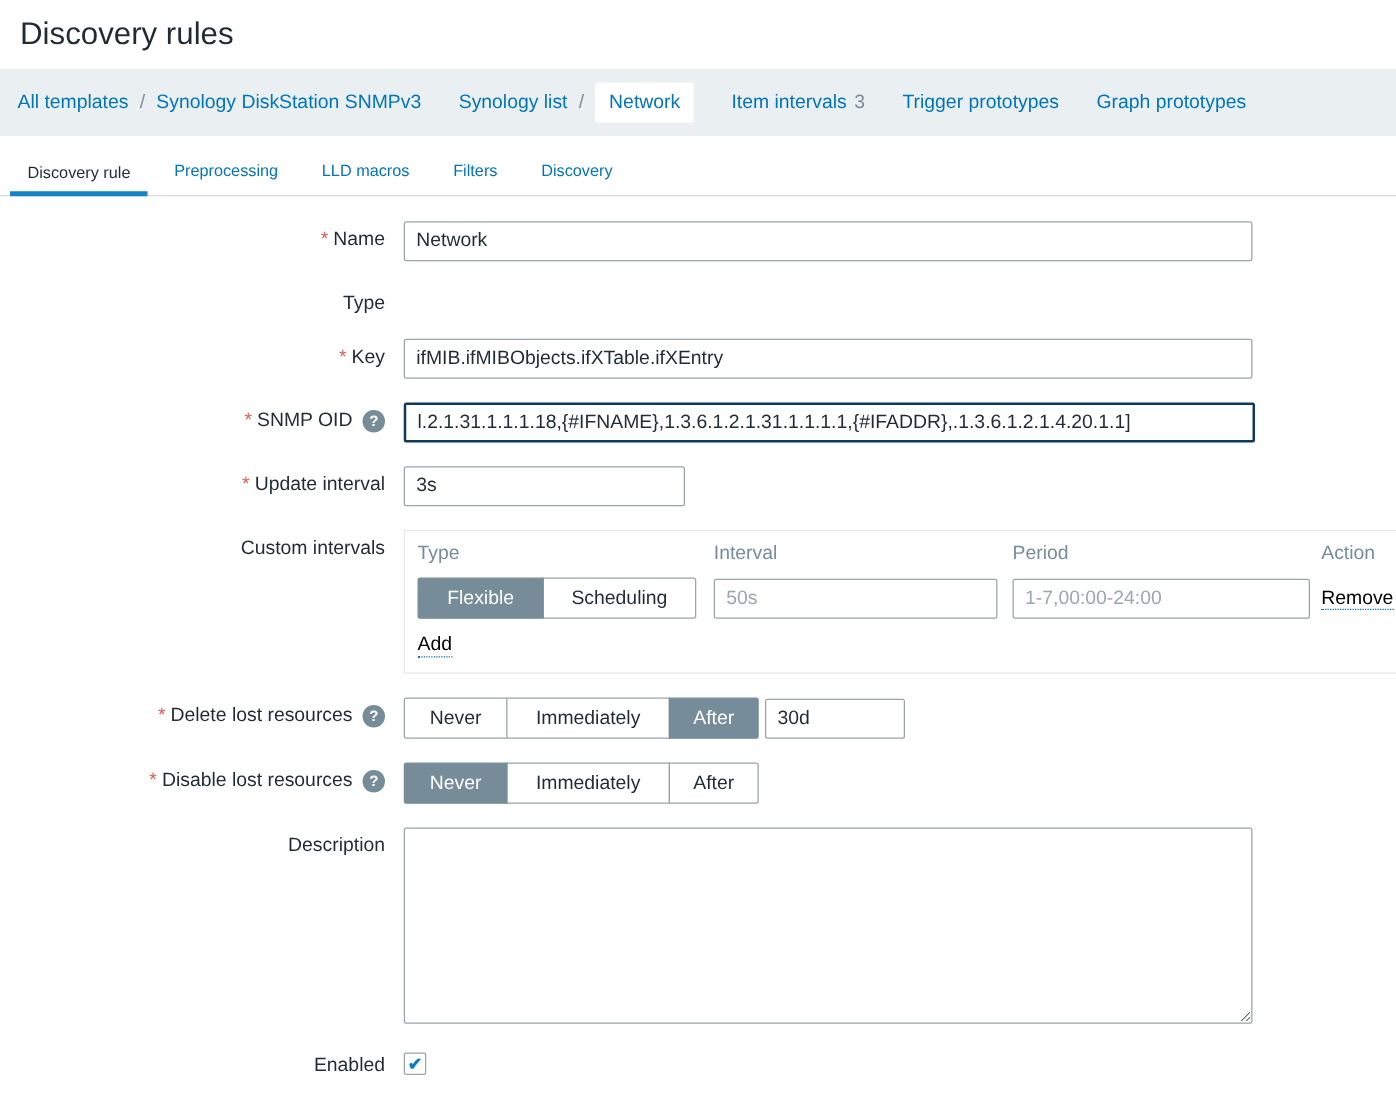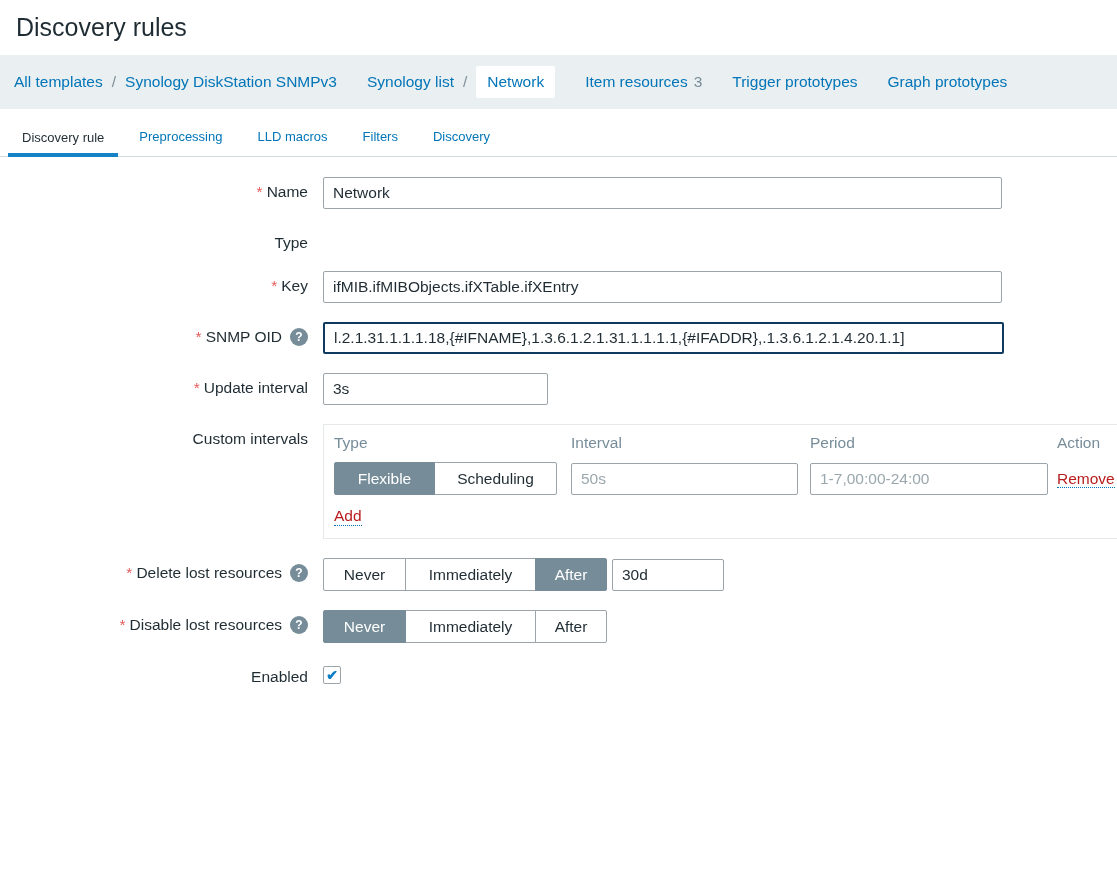--- a/index.html
+++ b/index.html
@@ -106,21 +106,21 @@
   }
   .ci-headers { display:flex; color:#768d99; margin-bottom:10px; }
   .ci-col-type { width:237px; flex:none; }
   .ci-col-interval { width:239px; flex:none; }
   .ci-col-period { width:247px; flex:none; }
   .ci-col-action { flex:1; }
   .ci-row { display:flex; align-items:center; }
   .ci-row .ci-col-interval input { width:227px; }
   .ci-row .ci-col-period input { width:238px; }
   .link {
-    color:#b91c1c; cursor:pointer;
+    color:#000000; cursor:pointer;
     border-bottom:1px dotted #0275b8; text-decoration:none;text-align:center;
   }
   .add-link { display:inline-block; margin-top:12px; }
 
   .after-input { width:112px; margin-left:5px; }
 
   textarea.desc {
     width:679px; height:157px;
     border:1px solid #9aa4a9; border-radius:2px;
     font:15.5px "Liberation Sans", sans-serif; color:#1f2c33;
@@ -142,21 +142,21 @@
   <h1 class="page-title">Discovery rules</h1>
 
   <div class="breadcrumb-bar">
     <span class="crumb-link">All templates</span>
     <span class="crumb-sep">/</span>
     <span class="crumb-link">Synology DiskStation SNMPv3</span>
     <span class="group-gap"></span>
     <span class="crumb-link">Synology list</span>
     <span class="crumb-sep">/</span>
     <span class="crumb-current">Network</span>
-    <span class="nav-item"><span>Item resources</span><span class="nav-count">3</span></span>
+    <span class="nav-item"><span>Item intervals</span><span class="nav-count">3</span></span>
     <span class="nav-item">Trigger prototypes</span>
     <span class="nav-item">Graph prototypes</span>
   </div>
 
   <div class="tabs">
     <span class="tab active">Discovery rule</span>
     <span class="tab">Preprocessing</span>
     <span class="tab">LLD macros</span>
     <span class="tab">Filters</span>
     <span class="tab">Discovery</span>
@@ -267,20 +267,28 @@
       </div>
       <div class="field">
         <div class="segmented">
           <span class="seg-btn selected" style="width:83px">Never</span>
           <span class="seg-btn" style="width:131px">Immediately</span>
           <span class="seg-btn" style="width:72px">After</span>
         </div>
       </div>
     </div>
 
+    <div class="row">
+      <div class="label">
+        <span>Description</span>
+      </div>
+      <div class="field">
+        <textarea class="desc" style=""></textarea>
+      </div>
+    </div>
 
     <div class="row">
       <div class="label">
         <span>Enabled</span>
       </div>
       <div class="field">
         <span class="checkbox">
             <span>✔</span>
           </span>
       </div>

